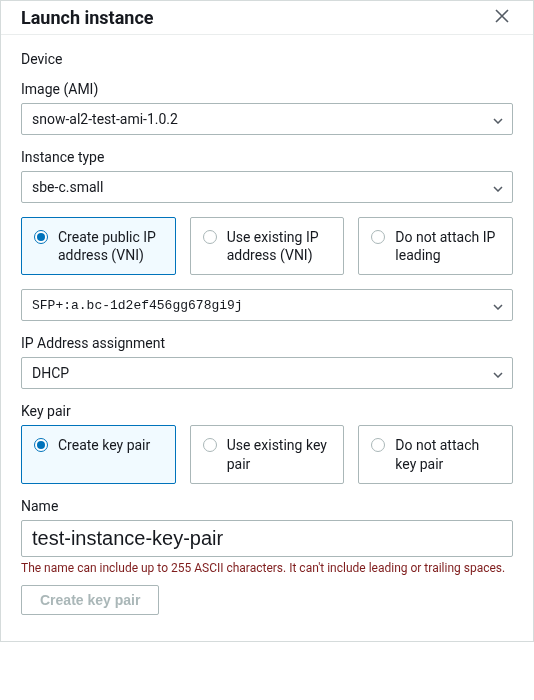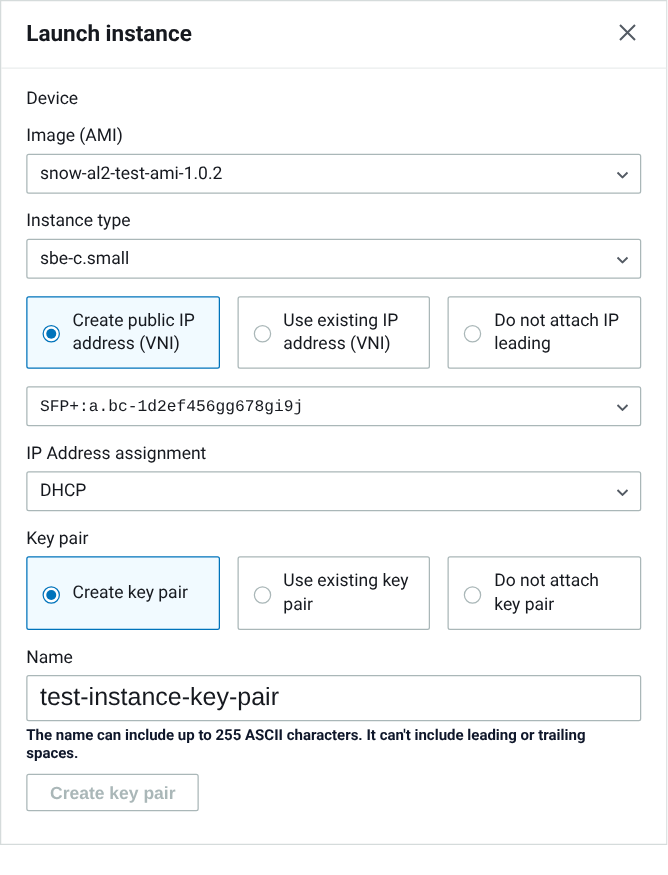--- a/index.html
+++ b/index.html
@@ -15,21 +15,21 @@
       width: 534px;
     }
     .modal {
       border: 1px solid #d5dbdb;
       background: #fff;
     }
     .header {
       display: flex;
       justify-content: space-between;
       align-items: center;
-      padding: 14px 20px;
+      padding: 4px 20px;
       border-bottom: 1px solid #eaeded;
     }
     .header h2 {
       font-size: 18px;
       font-weight: 700;
       color: #16191f;
     }
     .close-btn {
       background: none;
       border: none;
@@ -85,21 +85,21 @@
       display: flex;
       gap: 14px;
       margin-top: 6px;
     }
     .radio-card {
       flex: 1;
       border: 1px solid #aab7b8;
       border-radius: 2px;
       padding: 10px 12px;
       display: flex;
-      align-items: center;
+      align-items: flex-start;
       gap: 10px;
       cursor: pointer;
       background: #fff;
     }
     .radio-card.selected {
       border-color: #0073bb;
       background: #f1faff;
     }
     .radio-input {
       width: 14px;
@@ -133,23 +133,22 @@
       width: 100%;
       border: 1px solid #aab7b8;
       border-radius: 2px;
       padding: 6px 10px;
       font-size: 20px;
       color: #16191f;
       min-height: 32px;
     }
     .helper-text {
       font-size: 12px;
-      color: #0f172a;
+      color: #7f1d1d;
       margin-top: 4px;
-      font-weight: bold;
     }
     .create-keypair-btn {
       margin-top: 10px;
       border: 1px solid #aab7b8;
       background: #fff;
       color: #aab7b8;
       padding: 6px 18px;
       font-size: 14px;
       font-weight: 700;
       border-radius: 2px;

